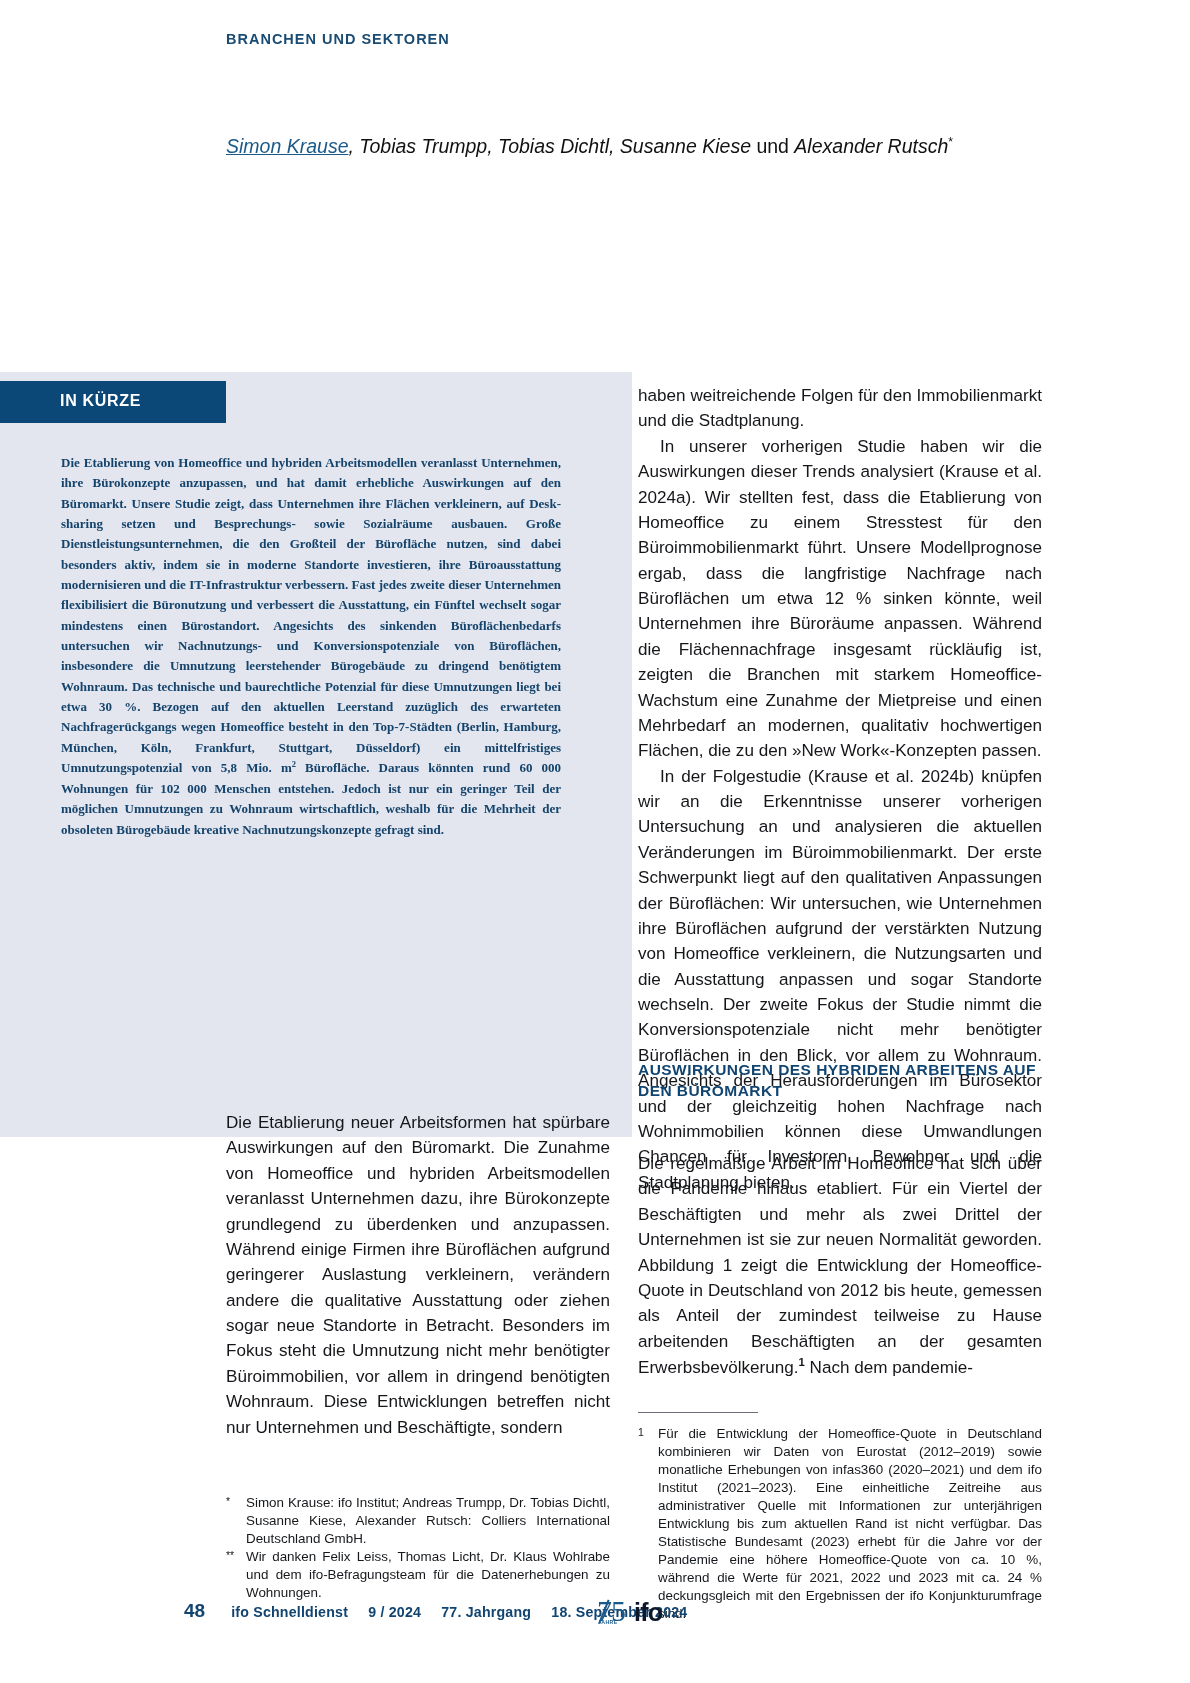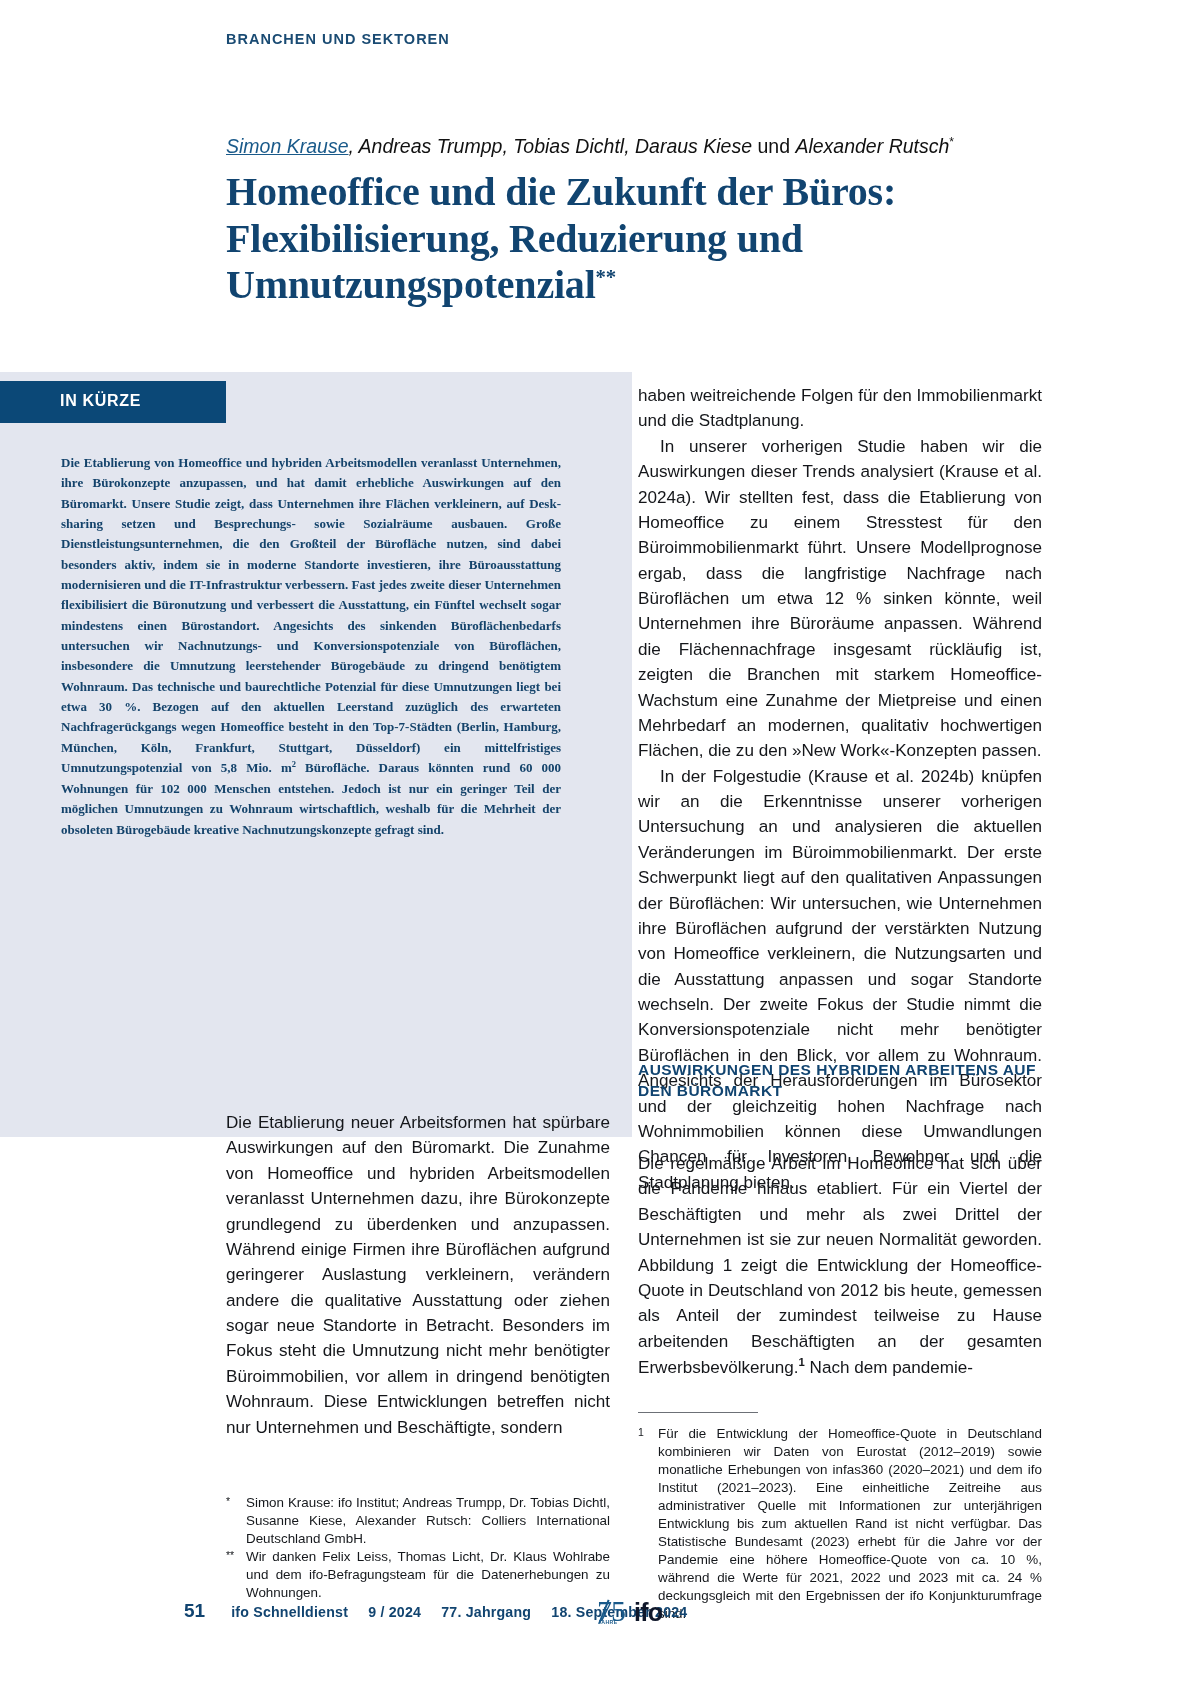--- a/index.html
+++ b/index.html
@@ -253,22 +253,21 @@
   }
 </style>
 </head>
 <body>
 
 <div class="page">
 
   <div class="running-head">BRANCHEN UND SEKTOREN</div>
 
   <div class="title-block">
-    <div class="authors"><em class="a-first">Simon Krause</em><em>, Andreas Trumpp, Tobias Dichtl, Daraus Kiese</em><span class="plain"> und </span><em>Alexander Rutsch</em><sup>*</sup></div>
-    <h1 class="main-title"><span>Homeoffice und die Zukunft der Büros:</span><br><span>Flexibilisierung, Reduzierung und</span><br><span>Umnutzungspotenzial</span><sup>**</sup></h1>
+    <div class="authors"><em class="a-first">Simon Krause</em><em>, Tobias Trumpp, Tobias Dichtl, Susanne Kiese</em><span class="plain"> und </span><em>Alexander Rutsch</em><sup>*</sup></div>
   </div>
 
   <div class="abstract-band"></div>
   <div class="kuerze-tab">
     <span>IN KÜRZE</span>
   </div>
   <div class="abstract-text"><span>Die Etablierung von Homeoffice und hybriden Arbeitsmodellen veranlasst Unternehmen, ihre Bürokonzepte anzupassen, und hat damit erhebliche Auswirkungen auf den Büromarkt. Unsere Studie zeigt, dass Unternehmen ihre Flächen verkleinern, auf Desk­sharing setzen und Besprechungs- sowie Sozialräume ausbauen. Große Dienstleistungsunternehmen, die den Großteil der Bürofläche nutzen, sind dabei besonders aktiv, indem sie in moderne Standorte investieren, ihre Büroausstattung modernisieren und die IT-Infrastruktur verbessern. Fast jedes zweite dieser Unternehmen flexibilisiert die Büronutzung und verbessert die Ausstattung, ein Fünftel wechselt sogar mindestens einen Bürostandort. Angesichts des sinkenden Büroflächenbedarfs untersuchen wir Nachnutzungs- und Konversionspotenziale von Büroflächen, insbesondere die Umnutzung leerstehender Bürogebäude zu dringend benötigtem Wohnraum. Das technische und baurechtliche Potenzial für diese Umnutzungen liegt bei etwa 30 %. Bezogen auf den aktuellen Leerstand zuzüglich des erwarteten Nachfragerückgangs wegen Homeoffice besteht in den Top-7-Städten (Berlin, Hamburg, München, Köln, Frankfurt, Stuttgart, Düsseldorf) ein mittelfristiges Umnutzungspotenzial von 5,8 Mio. m</span><sup>2</sup><span> Bürofläche. Daraus könnten rund 60 000 Wohnungen für 102 000 Menschen entstehen. Jedoch ist nur ein geringer Teil der möglichen Umnutzungen zu Wohnraum wirtschaftlich, weshalb für die Mehrheit der obsoleten Bürogebäude kreative Nachnutzungskonzepte gefragt sind.</span></div>
 
   <div class="col col-right-top">
     <p>haben weitreichende Folgen für den Immobilienmarkt und die Stadtplanung.</p>
@@ -299,21 +298,21 @@
 
   <div class="fn-rule"></div>
   <div class="footnote-block fn-right">
     <div class="fn-row">
       <div class="fn-mark">1</div>
       <div class="fn-body">Für die Entwicklung der Homeoffice-Quote in Deutschland kombinieren wir Daten von Eurostat (2012–2019) sowie monatliche Erhebungen von infas360 (2020–2021) und dem ifo Institut (2021–2023). Eine einheitliche Zeitreihe aus administrativer Quelle mit Informationen zur unterjährigen Entwicklung bis zum aktuellen Rand ist nicht verfügbar. Das Statistische Bundesamt (2023) erhebt für die Jahre vor der Pandemie eine höhere Homeoffice-Quote von ca. 10 %, während die Werte für 2021, 2022 und 2023 mit ca. 24 % deckungsgleich mit den Ergebnissen der ifo Konjunkturumfrage sind.</div>
     </div>
   </div>
 
   <div class="footer">
-    <div class="pageno">51</div>
+    <div class="pageno">48</div>
     <div class="imprint">
       <span>ifo Schnelldienst</span>
       <span>9 / 2024</span>
       <span>77. Jahrgang</span>
       <span>18. September 2024</span>
     </div>
   </div>
 
   <div class="logo">
     <div class="logo-75">

